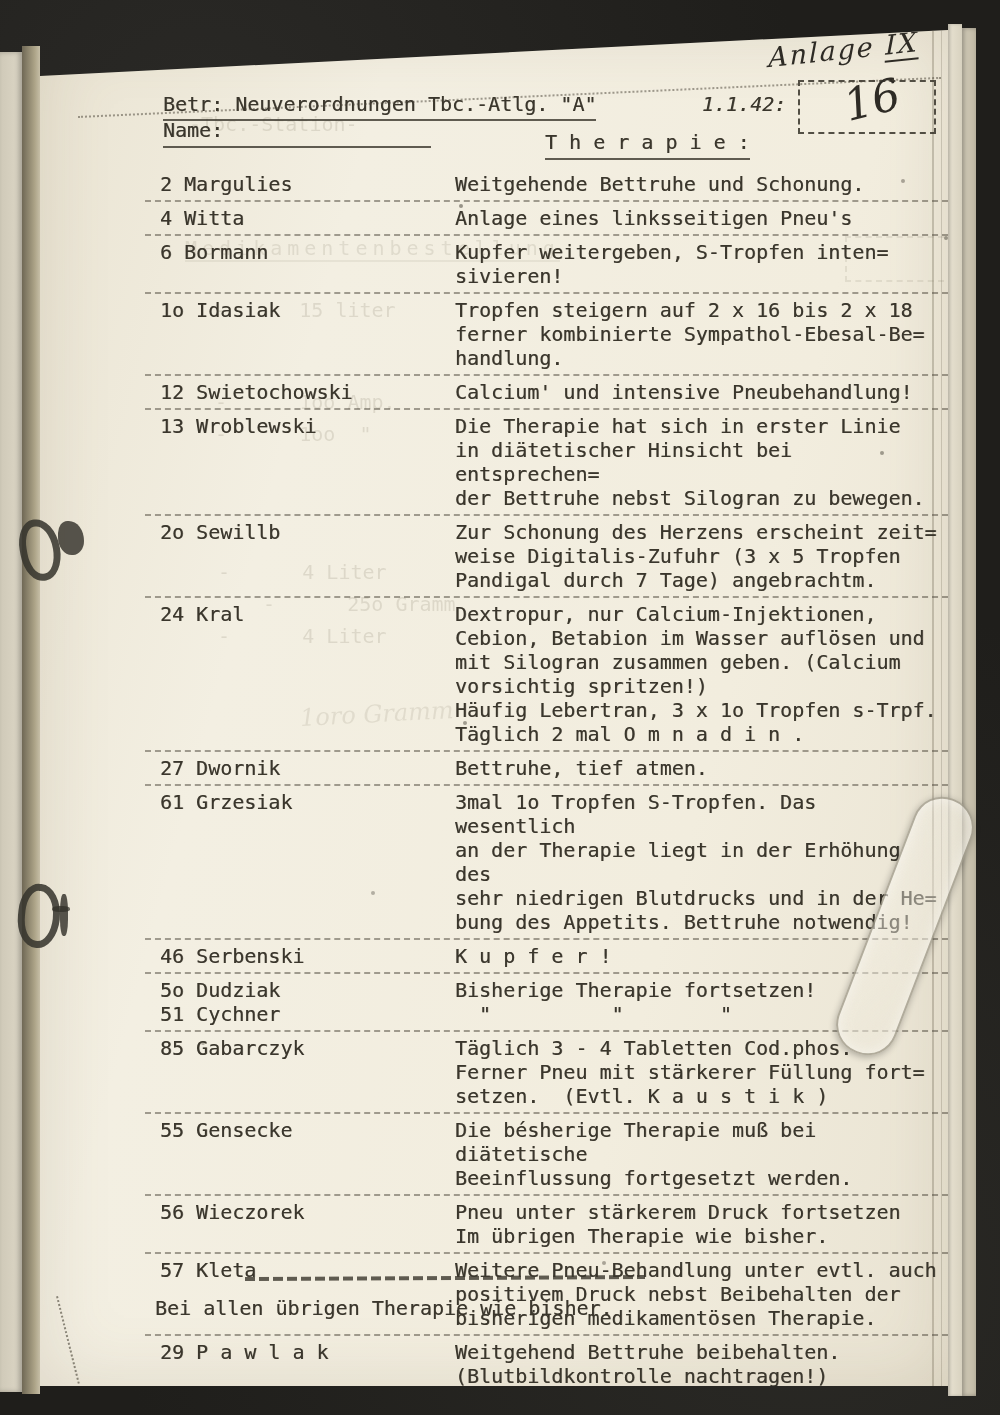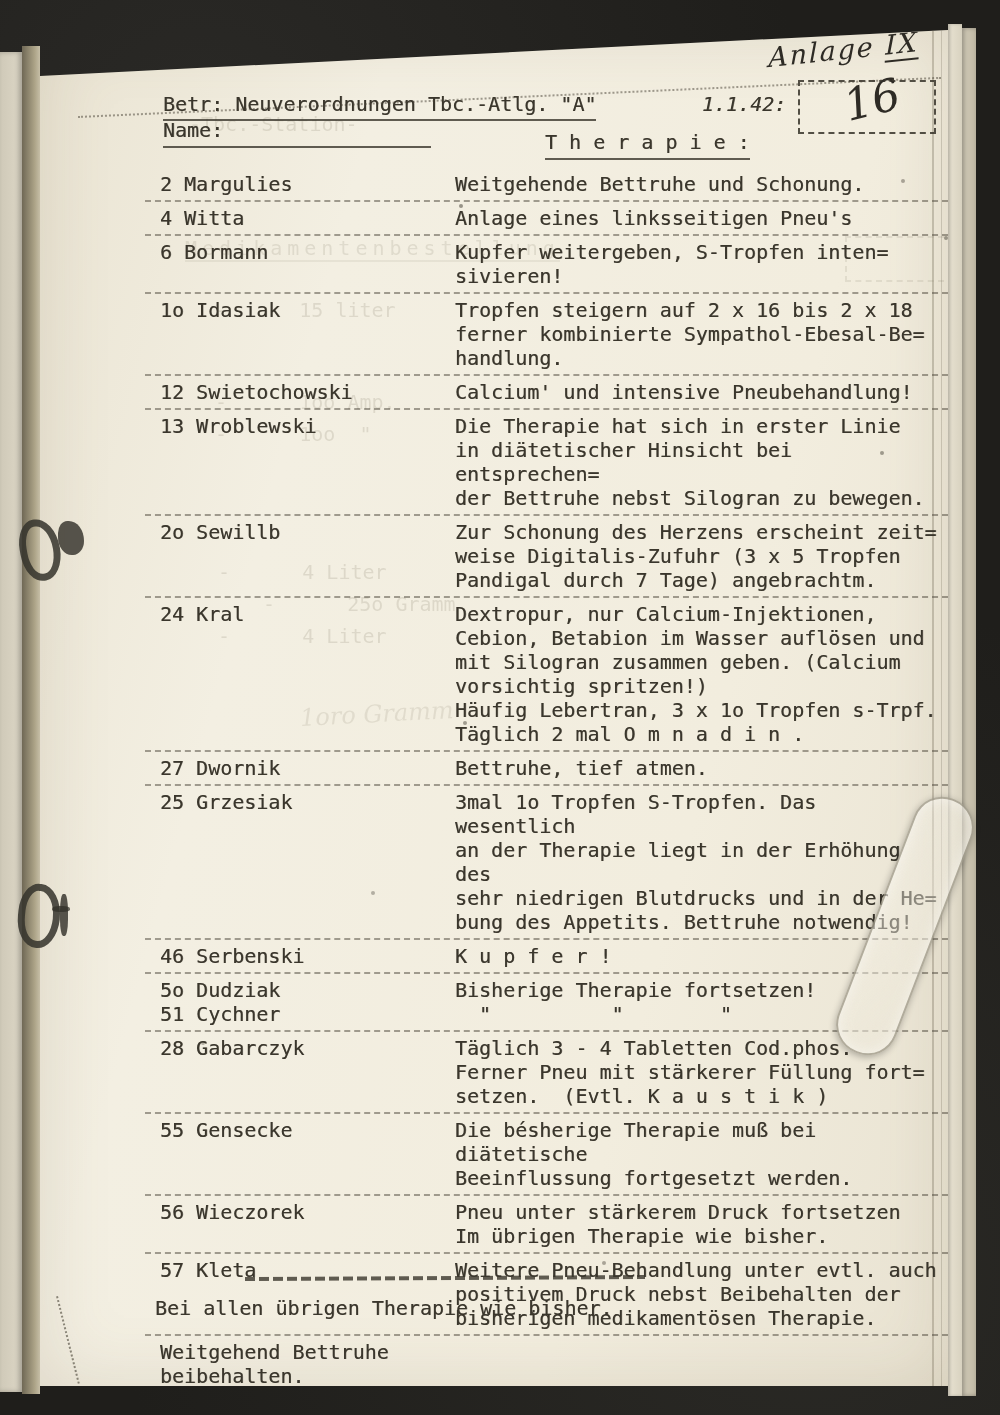--- a/index.html
+++ b/index.html
@@ -168,41 +168,41 @@
 Häufig Lebertran, 3 x 1o Tropfen s-Trpf.
 Täglich 2 mal O m n a d i n .</span>
   </div>
 
   <div class="row">
     <span class="tw">27 Dwornik</span>
     <span class="tw">Bettruhe, tief atmen.</span>
   </div>
 
   <div class="row">
-    <span class="tw">25 Grzesiak</span>
+    <span class="tw">61 Grzesiak</span>
     <span class="tw">3mal 1o Tropfen S-Tropfen. Das wesentlich
 an der Therapie liegt in der Erhöhung des
 sehr niedrigen Blutdrucks und in der He=
 bung des Appetits. Bettruhe notwendig!</span>
   </div>
 
   <div class="row">
     <span class="tw">46 Serbenski</span>
     <span class="tw">K u p f e r !</span>
   </div>
 
   <div class="row">
     <span class="tw">5o Dudziak
 51 Cychner</span>
     <span class="tw">Bisherige Therapie fortsetzen!
   "          "        "</span>
   </div>
 
   <div class="row">
-    <span class="tw">28 Gabarczyk</span>
+    <span class="tw">85 Gabarczyk</span>
     <span class="tw">Täglich 3 - 4 Tabletten Cod.phos.
 Ferner Pneu mit stärkerer Füllung fort=
 setzen.  (Evtl. K a u s t i k )</span>
   </div>
 
   <div class="row">
     <span class="tw">55 Gensecke</span>
     <span class="tw">Die bésherige Therapie muß bei diätetische
 Beeinflussung fortgesetzt werden.</span>
   </div>
@@ -214,20 +214,21 @@
   </div>
 
   <div class="row">
     <span class="tw">57 Kleta</span>
     <span class="tw">Weitere Pneu-Behandlung unter evtl. auch
 positivem Druck nebst Beibehalten der
 bisherigen medikamentösen Therapie.</span>
   </div>
 
   <div class="row">
+    <span class="tw">29 P a w l a k</span>
     <span class="tw">Weitgehend Bettruhe beibehalten.
 (Blutbildkontrolle nachtragen!)</span>
   </div>
 </div>
 
     <div class="footer-divider"></div>
     <div class="tw footer-note">Bei allen übrigen Therapie wie bisher.</div>
 
     <div class="specks"></div>
   </div>

